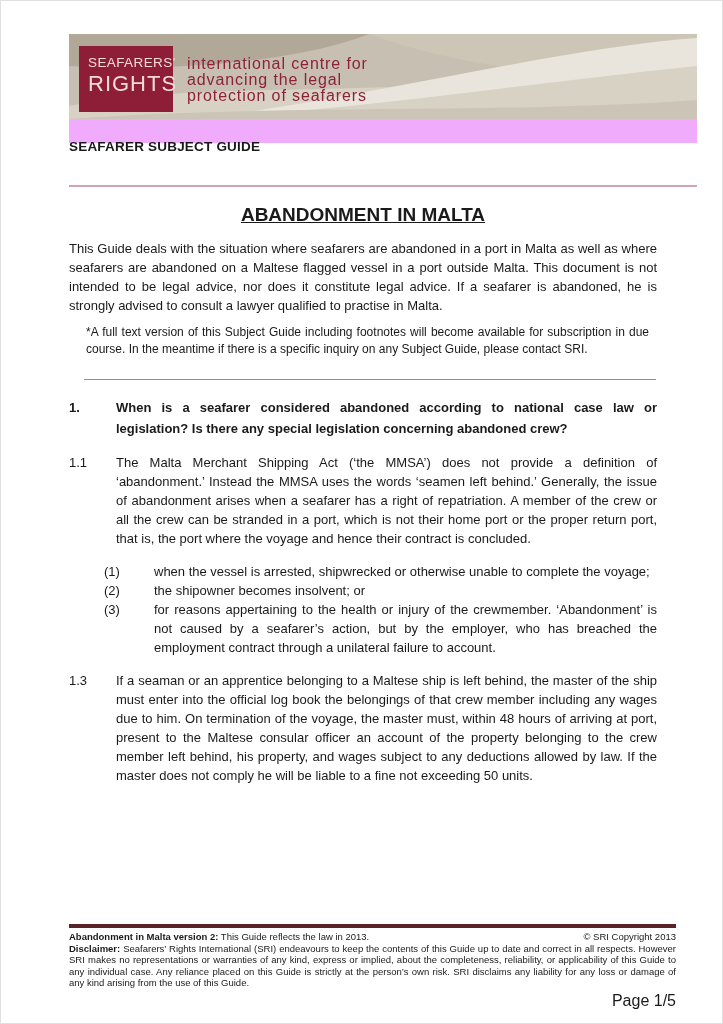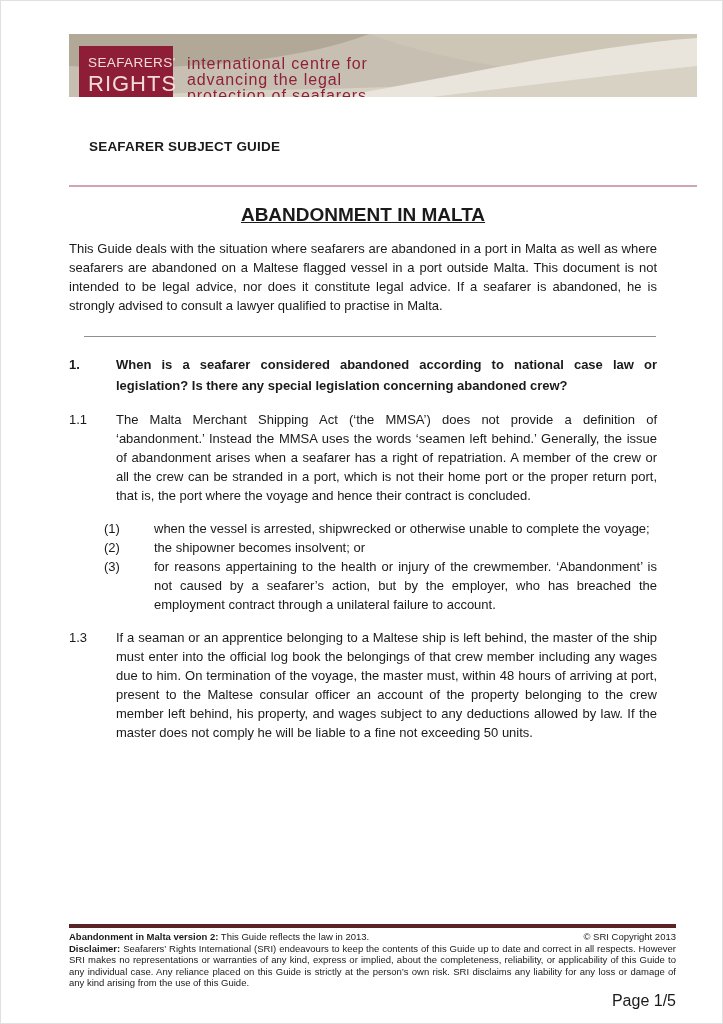--- a/index.html
+++ b/index.html
@@ -9,21 +9,21 @@
     font-family:"Liberation Sans", sans-serif;
     color:#1a1a1a;
     position:relative;
     overflow:hidden;
     border:1px solid #e0e0e0;
   }
 
   
   .banner {
     position:absolute; left:68px; top:33px;
-    width:628px; height:63px;
+    width:628px; height:109px;
     background:#f0abfc;
     overflow:hidden;
   }
   .banner svg { position:absolute; left:0; top:0; }
   .logo-box {
     position:absolute; left:10px; top:12px;
     width:94px; height:66px;
     background:#8e1e38;
     color:#f2dcd8;
     padding:10px 0 0 9px;
@@ -35,21 +35,21 @@
     position:absolute; left:118px; top:22px;
     color:#8e2138;
     font-size:16px; line-height:16px;
     letter-spacing:0.9px;
     font-weight:500;
   }
 
   
   .doc-title {
     position:absolute; left:68px; top:138px;
-    font-size:13.5px; font-weight:bold; letter-spacing:0.2px;margin-left:20px;
+    font-size:13.5px; font-weight:bold; letter-spacing:0.2px;
   }
   .hr-pink {
     position:absolute; left:68px; top:184px;
     width:628px; height:2px; background:#d0a5b0;
   }
   .doc-body {
     position:absolute; left:68px; top:199px; width:588px;
     font-size:13px; line-height:19px;
   }
   .doc-heading {
@@ -113,20 +113,21 @@
 </div>
 
 <div class="doc-title">SEAFARER SUBJECT GUIDE</div>
 <div class="hr-pink"></div>
 
 <div class="doc-body">
   <div class="doc-heading">ABANDONMENT IN MALTA</div>
 
   <p class="para">This Guide deals with the situation where seafarers are abandoned in a port in Malta as well as where seafarers are abandoned on a Maltese flagged vessel in a port outside Malta.  This document is not intended to be legal advice, nor does it constitute legal advice.  If a seafarer is abandoned, he is strongly advised to consult a lawyer qualified to practise in Malta.</p>
 
+  <p class="note">*A full text version of this Subject Guide including footnotes will become available for subscription in due course.  In the meantime if there is a specific inquiry on any Subject Guide, please contact SRI.</p>
 
   <div class="hr-gray"></div>
 
   <div class="sec-heading">
     <span class="num-col">1.</span>
     <span class="item-body">When is a seafarer considered abandoned according to national case law or legislation?  Is there any special legislation concerning abandoned crew?</span>
   </div>
 
   <div class="item">
     <span class="num-col">1.1</span>

